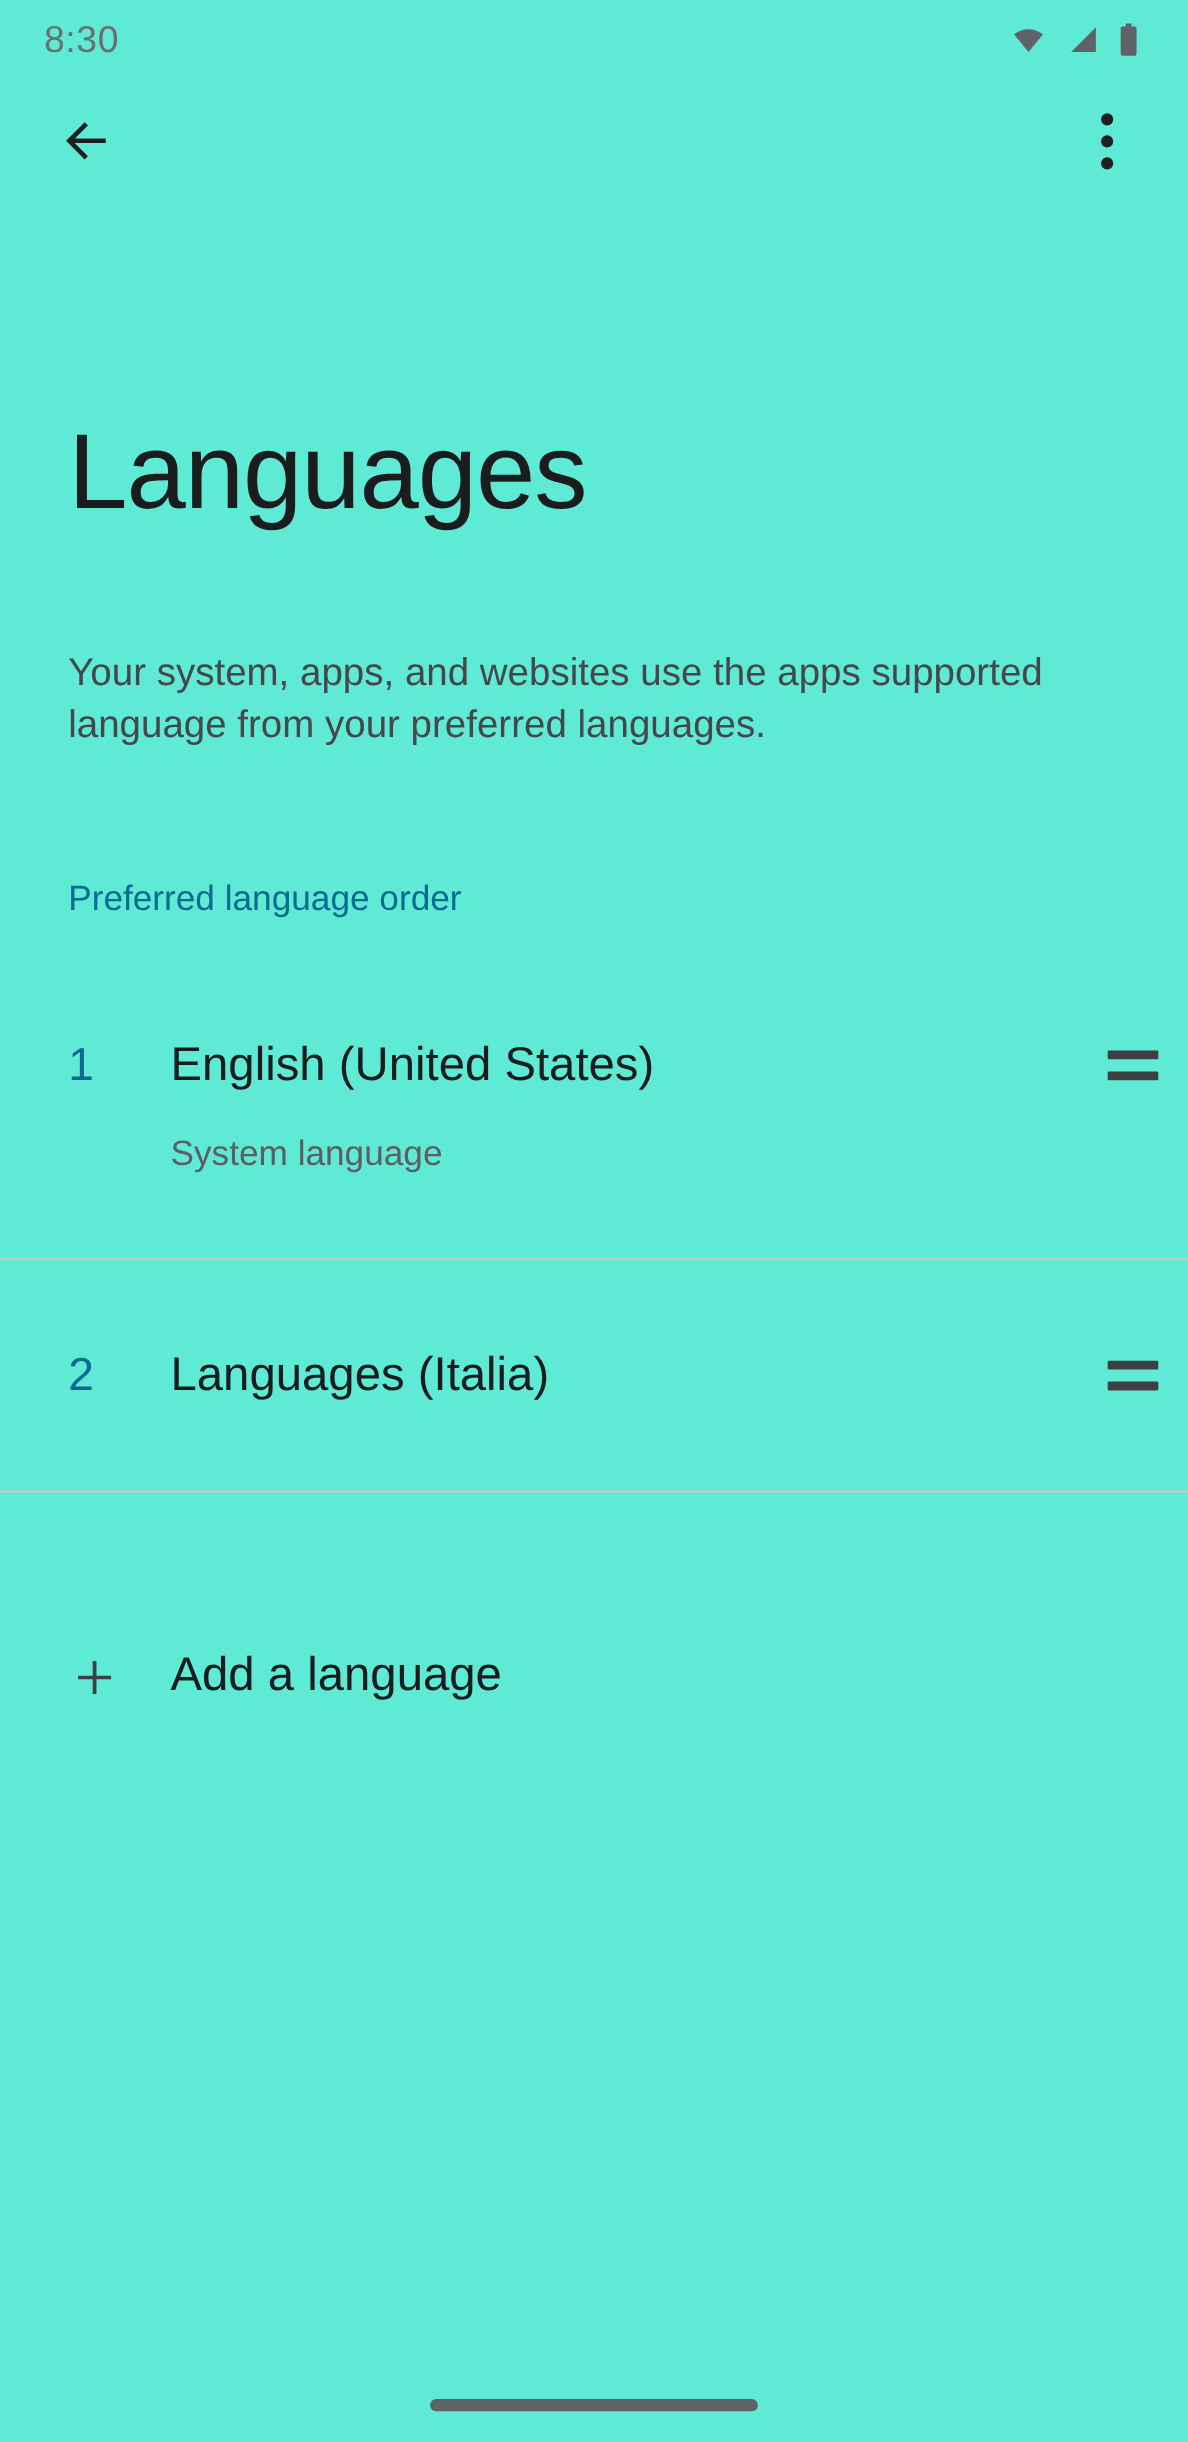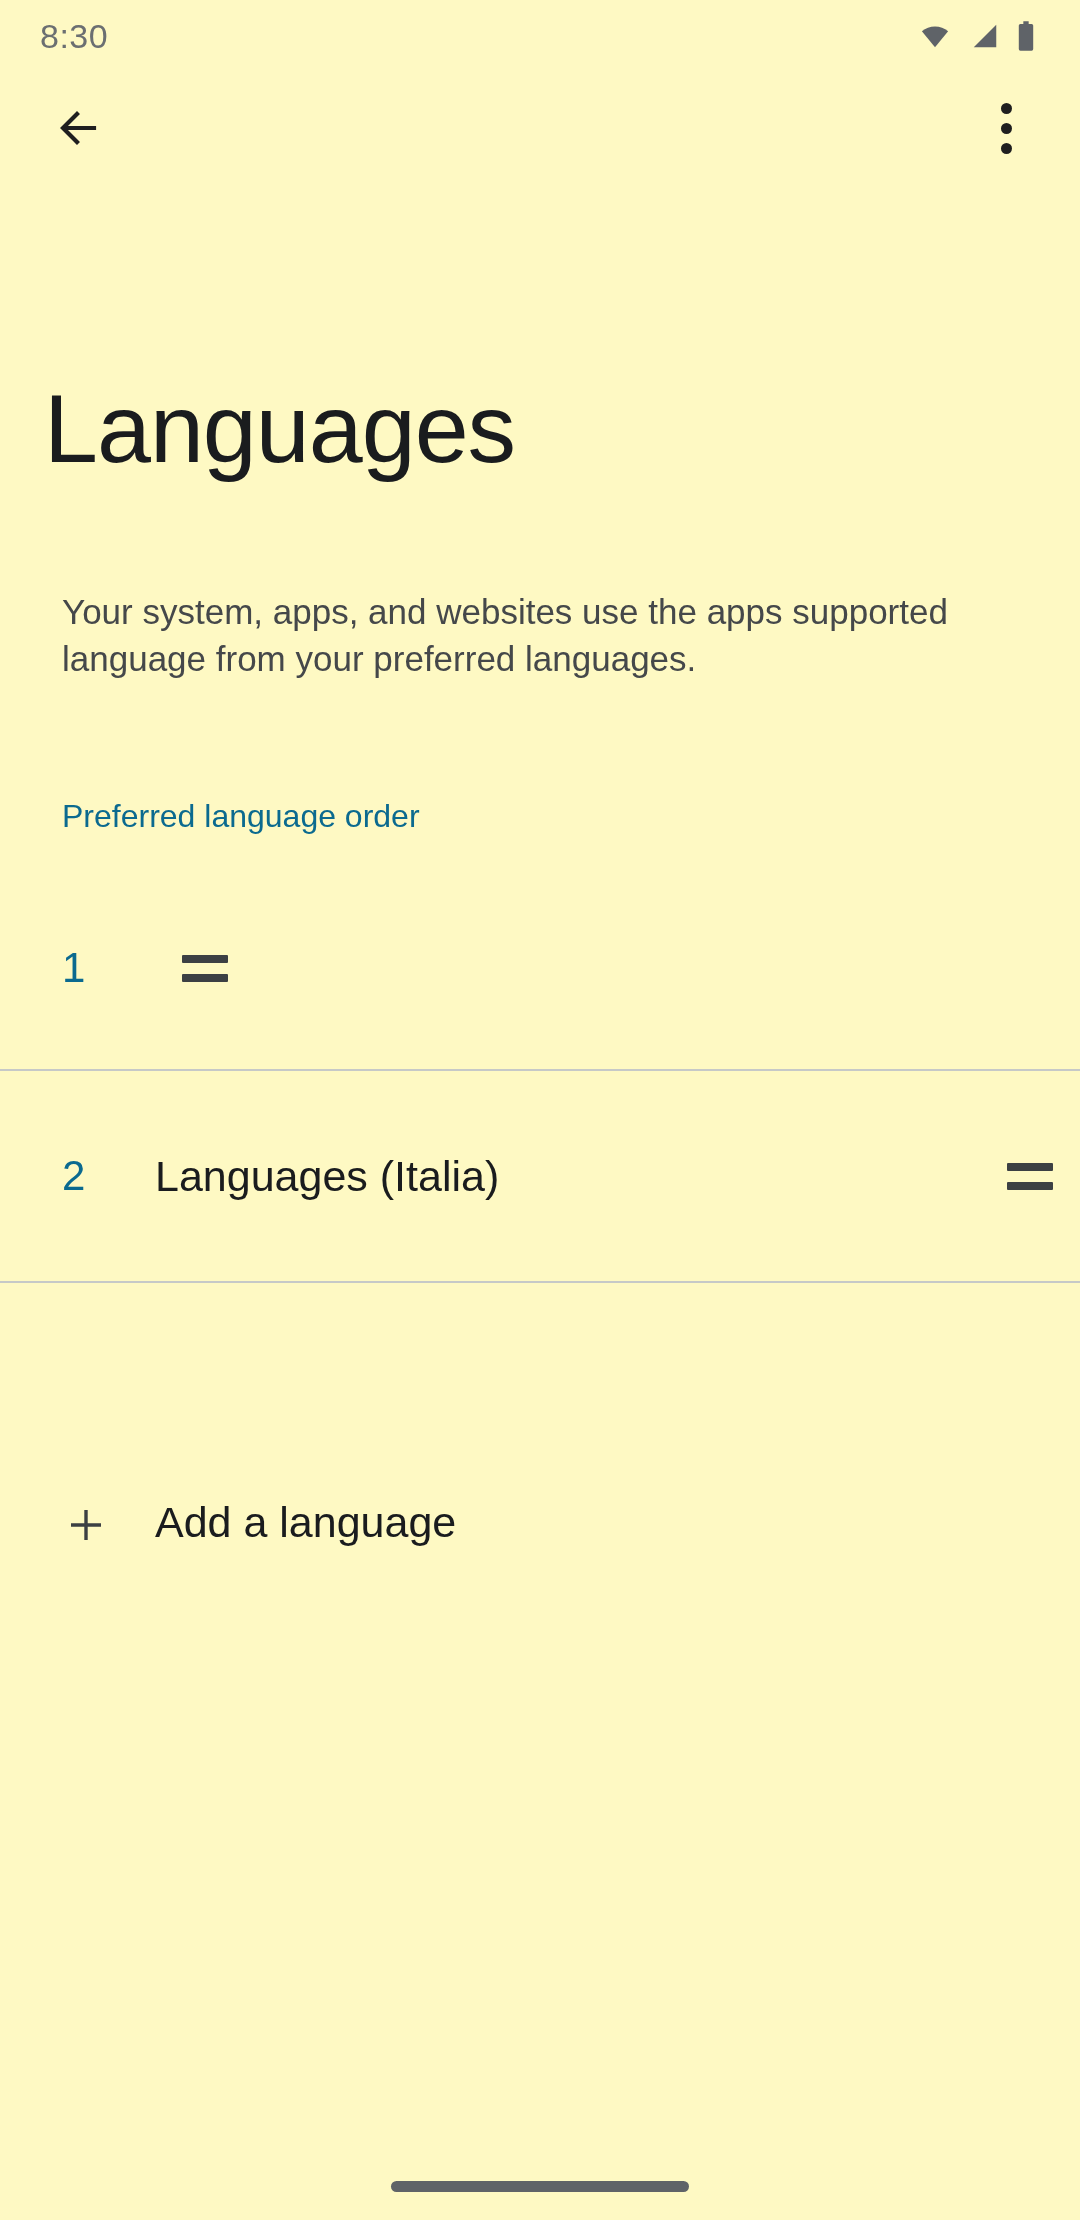--- a/index.html
+++ b/index.html
@@ -3,21 +3,21 @@
 <meta charset="utf-8">
 <style>
   * { margin:0; padding:0; box-sizing:border-box; }
   html, body {
     width:1080px; height:2220px;
     background:#f0f0f2;
     font-family:"Liberation Sans", sans-serif;
     -webkit-font-smoothing:antialiased;
     overflow:hidden;
   }
-  .screen { position:relative; width:1080px; height:2220px; background:#fef9c3; }
+  .screen { position:relative; width:1080px; height:2220px; background:#5eead4; }
 
   
   .status-bar {
     position:absolute; top:0; left:0; width:1080px; height:72px;
     display:flex; align-items:center; justify-content:space-between;
     padding:0 44px 0 40px;
   }
   .status-time { font-size:34px; color:#6b6f71; letter-spacing:0.5px; line-height:1; }
   .status-icons { display:flex; align-items:center; gap:14px; }
   .icon-wifi { width:38px; height:30px; display:block; }
@@ -33,21 +33,21 @@
   .appbar-btn {
     width:88px; height:88px; display:flex; align-items:center; justify-content:center;
     border-radius:50%; background:transparent;
   }
   .icon-back { width:48px; height:48px; display:block; }
   .icon-overflow { display:flex; flex-direction:column; align-items:center; gap:9px; }
   .icon-overflow i { display:block; width:11px; height:11px; border-radius:50%; background:#1f1f1f; }
 
   
   .page-title {
-    position:absolute; top:378px; left:44px;
+    position:absolute; top:378px; left:62px;
     font-size:97px; font-weight:400; color:#1a1c1e;
     letter-spacing:-1px; line-height:1.05;
   }
 
   
   .intro {
     position:absolute; top:588px; left:62px; width:950px;
     font-size:35px; line-height:47px; color:#45484a;
   }
 
@@ -147,20 +147,24 @@
   <h1 class="page-title">Languages</h1>
 
   <p class="intro">Your system, apps, and websites use the apps supported language from your preferred languages.</p>
 
   <div class="section-label">Preferred language order</div>
 
   <div class="lang-list">
 
     <div class="lang-row row-first">
       <div class="lang-num">1</div>
+      <div class="lang-body">
+        <div class="lang-name">English (United States)</div>
+        <div class="lang-sub">System language</div>
+      </div>
       <div class="drag-handle">
         <span></span>
           <span></span>
       </div>
     </div>
 
     <div class="divider"></div>
 
     <div class="lang-row row-second">
       <div class="lang-num">2</div>

